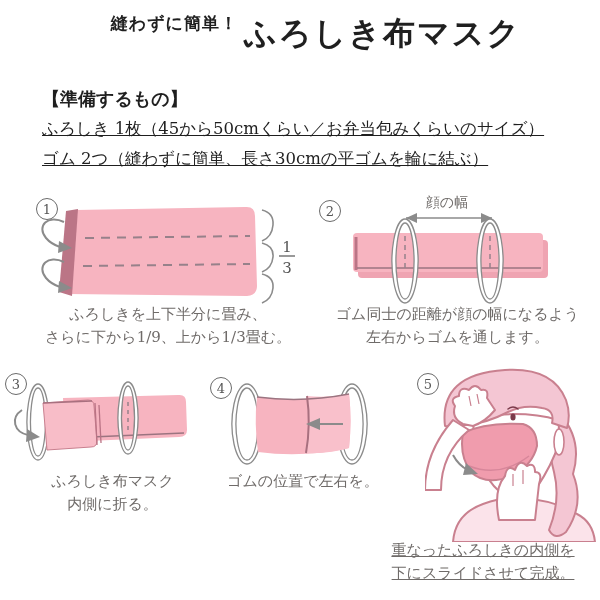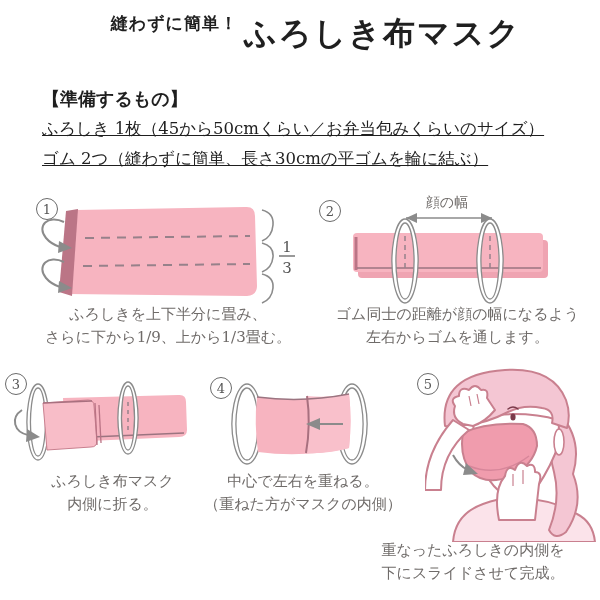--- a/index.html
+++ b/index.html
@@ -129,22 +129,21 @@
     <path d="M47,23 Q93,29 139,20 Q142,46 139,74 Q93,84 48,78 Q44,50 47,23 Z" fill="#f7b4c0"></path>
     <path d="M97,22 Q101,50 96,79 Q120,80 139,74 Q142,46 139,20 Q118,24 97,22 Z" fill="#f9c0cb"></path>
     <path d="M47,23 Q93,29 139,20" fill="none" stroke="#9b7480" stroke-width="1.5"></path>
     <path d="M97,22 Q101,50 96,79" fill="none" stroke="#a8707f" stroke-width="2"></path>
     <g>
       <line x1="133" y1="50" x2="108" y2="50" stroke="#8b8b8b" stroke-width="2"></line>
       <polygon points="110,44 96,50 110,56" fill="#8b8b8b"></polygon>
     </g>
   </svg>
   <div class="caption" style="left:203px;top:470px;width:200px;">
-    <div>中心で左右を重ねる。</div>
-    <div>（重ねた方がマスクの内側）</div>
+    <div>ゴムの位置で左右を。</div>
   </div>
 
   <svg style="left:425px;top:362px;" width="175" height="180" viewBox="0 0 175 180">
     <path d="M28,180 Q30,152 58,142 Q80,134 95,136 Q130,138 152,152 Q168,160 170,180 Z" fill="#fbe3ea" stroke="#c9808f" stroke-width="2" stroke-linejoin="round"></path>
     <path d="M135,52 Q158,78 148,112 Q160,142 141,170 Q130,179 124,168 Q136,138 129,110 Q122,84 126,58 Z" fill="#f4c6d3" stroke="#c9808f" stroke-width="2" stroke-linejoin="round"></path>
     <path d="M50,55 Q44,85 56,105 Q68,128 88,140 Q98,146 103,138 Q121,114 130,92 Q136,75 133,58 Q100,48 50,55 Z" fill="#fff" stroke="#c9808f" stroke-width="2" stroke-linejoin="round"></path>
     <path d="M20,64 Q14,12 80,8 Q128,5 141,38 Q146,52 142,66 L127,61 Q130,48 117,46 Q99,42 83,50 Q60,62 40,63 Q28,65 20,64 Z" fill="#f4c6d3" stroke="#c9808f" stroke-width="2" stroke-linejoin="round"></path>
     <g>
       <ellipse cx="88" cy="55" rx="2.6" ry="3.6" fill="#7b3b4b"></ellipse>
       <path d="M83,47 Q88,43 93,47" fill="none" stroke="#7b3b4b" stroke-width="1.5" stroke-linecap="round"></path>
@@ -161,18 +160,18 @@
     <path d="M74,158 Q68,128 80,114 Q82,102 90,108 Q94,96 102,104 Q110,100 110,110 Q118,110 114,122 L110,158 Z" fill="#fff" stroke="#c9808f" stroke-width="2" stroke-linejoin="round"></path>
     <g stroke="#c9808f" stroke-width="1.2">
       <line x1="88" y1="112" x2="88" y2="124"></line>
         <line x1="98" y1="108" x2="98" y2="122"></line>
     </g>
     <g>
       <path d="M28,93 Q34,104 43,108" fill="none" stroke="#8b8b8b" stroke-width="2"></path>
       <polygon points="41,101 53,112 38,113" fill="#8b8b8b"></polygon>
     </g>
   </svg>
-  <div class="caption" style="left:368px;top:539px;width:210px;">
+  <div class="caption" style="left:378px;top:539px;width:210px;text-decoration:underline;">
     <div>重なったふろしきの内側を</div>
     <div>下にスライドさせて完成。</div>
   </div>
 
 </div>
 
 </body></html>

